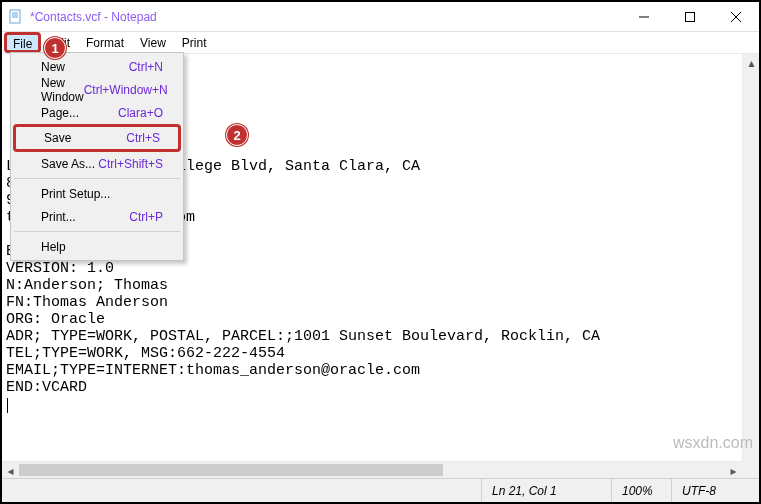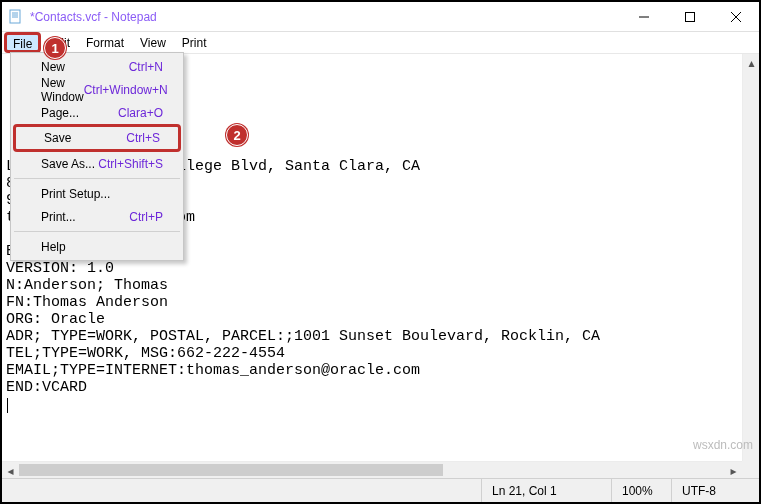--- a/index.html
+++ b/index.html
@@ -161,20 +161,21 @@
     background: #f0f0f0;
     border-top: 1px solid #d0d0d0;
     font-size:12px;
     color:#000;
   }
   .statusbar .cell {
     border-left: 1px solid #d0d0d0;
     padding: 0 10px;
     display:flex;
     align-items:center;
+    font-style:italic;
   }
   .statusbar .cell.first { border-left: none; flex:1; }
   .statusbar .cell.lncol { width:130px; }
   .statusbar .cell.zoom { width:60px; }
   .statusbar .cell.eol { width:120px; }
   .statusbar .cell.enc { width:88px; }
 
   
   .callout {
     position:absolute;
@@ -189,21 +190,21 @@
     border:1px solid #fff;
     box-shadow:0 0 0 1px #c0302e;
   }
   .callout.one { left:44px; top:37px; }
   .callout.two { left:226px; top:124px; }
 
   .watermark {
     position:absolute;
     right:6px;
     bottom:26px;
-    font-size:12px;
+    font-size:16px;
     color:#bcbcbc;
     z-index:5;
     font-family:Arial,sans-serif;
   }
 </style>
 </head>
 <body>
 
 <div class="titlebar">
   <span class="icon">

